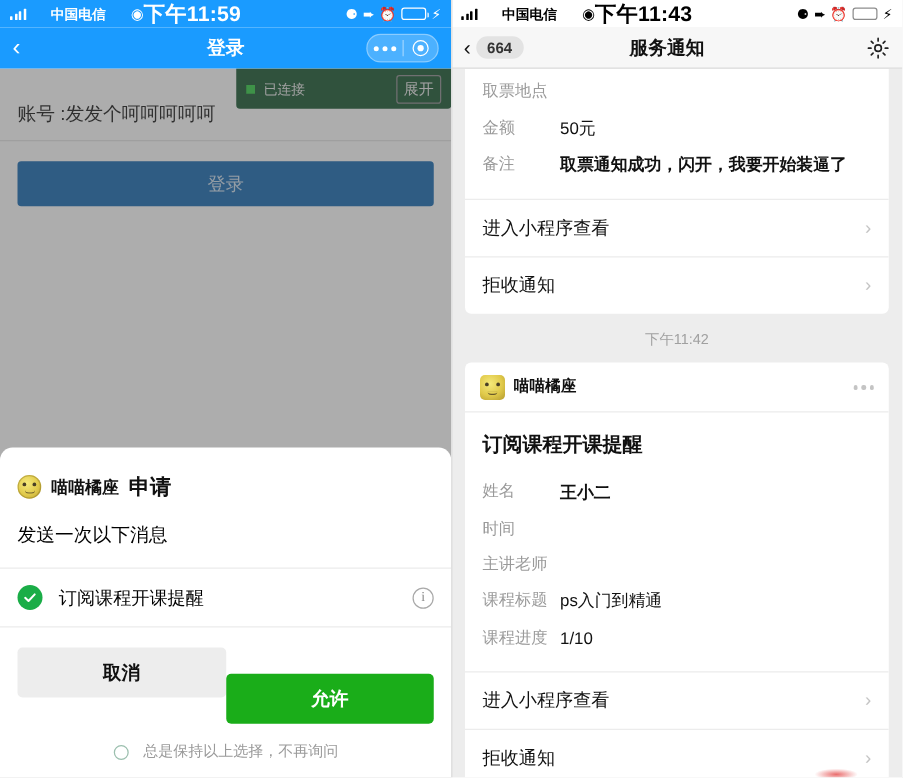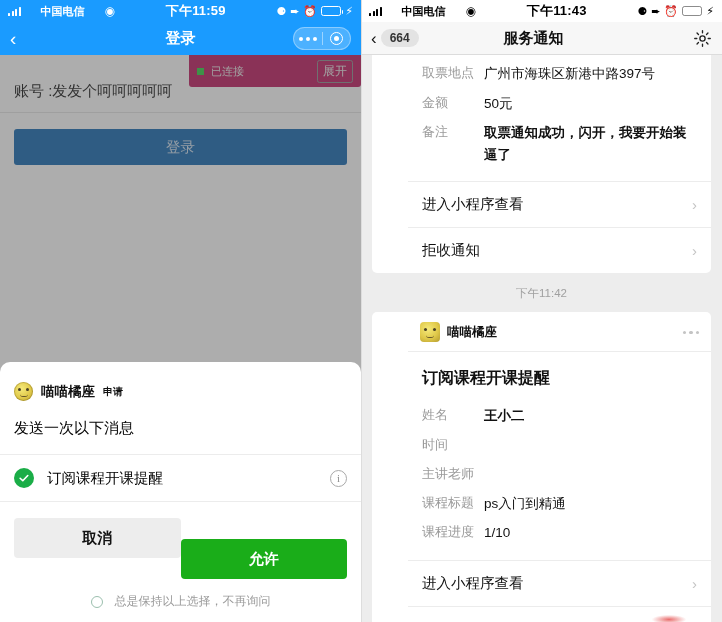--- a/index.html
+++ b/index.html
@@ -7,21 +7,21 @@
               font-family:"Liberation Sans","DejaVu Sans",sans-serif; }
   .screen { position:relative; width:722px; height:622px; display:flex; }
 
   
   .phone-left { position:relative; width:361px; height:622px; background:#ffffff;
                 overflow:hidden; }
 
   .statusbar { height:22px; display:flex; align-items:center; padding:0 8px;
                font-size:11px; font-weight:bold; color:#fff; background:#1a9bff; }
   .sb-left { display:flex; align-items:center; gap:20px; flex:0 0 auto; }
-  .sb-center { flex:1; text-align:center; font-size:13px; letter-spacing:.2px; }
+  .sb-center { flex:1; text-align:left; font-size:17px; letter-spacing:.2px; }
   .sb-right { display:flex; align-items:center; gap:4px; flex:0 0 auto; }
   .bars { display:flex; align-items:flex-end; gap:1.5px; height:9px; }
   .bars i { width:2px; background:#fff; display:block; border-radius:.5px; }
   .bars i:nth-child(1){height:3px;} .bars i:nth-child(2){height:5px;}
   .bars i:nth-child(3){height:7px;} .bars i:nth-child(4){height:9px;}
   .wifi { font-size:12px; line-height:1; }
   .batt { width:20px; height:10px; border:1.4px solid #fff; border-radius:2.5px;
           position:relative; padding:1px; }
   .batt::after { content:""; position:absolute; right:-3px; top:3px; width:1.6px;
                  height:4px; background:#fff; border-radius:0 1px 1px 0; }
@@ -41,21 +41,21 @@
   .cap-sep { width:1px; height:13px; background:rgba(255,255,255,.45); }
   .cap-circle { flex:1; display:flex; justify-content:center; }
   .cap-circle .ring { width:13px; height:13px; border-radius:50%;
                       border:1.5px solid #fff; display:flex; align-items:center;
                       justify-content:center; }
   .cap-circle .ring i { width:5px; height:5px; border-radius:50%; background:#fff; display:block; }
 
   .page-body { position:relative; height:567px; background:#fff; }
 
   .debug-banner { position:absolute; top:0; right:0; width:172px; height:32px;
-                  background:#be185d; display:flex; align-items:center;
+                  background:#14532d; display:flex; align-items:center;
                   padding:0 8px; border-radius:0 0 3px 3px; z-index:3; }
   .dot-green { width:7px; height:7px; background:#2ecc40; display:block; margin-right:7px; }
   .dbg-text { color:#e8e8e8; font-size:11px; flex:1; }
   .dbg-btn { font-size:12px; color:#e8e8e8; border:1px solid #8c8c8e;
              border-radius:2.5px; padding:2px 5px; }
 
   .acct-row { padding:27px 14px 11px; font-size:15px; color:#111;
               border-bottom:1px solid #e4e4e4; }
   .login-wrap { padding:16px 14px 0; }
   .login-btn { height:36px; background:#1266b0; color:#cfe0ef; border-radius:3px;
@@ -70,21 +70,21 @@
   .sheet-app { display:flex; align-items:center; gap:8px; padding:20px 14px 0; }
   .sheet-avatar { width:19px; height:19px; border-radius:50%;
                   background:radial-gradient(circle at 40% 35%, #f5e97a 0%, #e0c94a 55%, #b49a2d 100%);
                   position:relative; flex:0 0 auto; box-shadow:inset 0 0 0 1px rgba(120,100,20,.35); }
   .sheet-avatar::before, .sheet-avatar::after { content:""; position:absolute; top:6px;
                   width:3px; height:3px; border-radius:50%; background:#4a4026; }
   .sheet-avatar::before { left:4px; } .sheet-avatar::after { right:4px; }
   .sheet-avatar .mouth { position:absolute; left:5.5px; bottom:4px; width:8px; height:3px;
                   border-bottom:1.6px solid #6a5a2a; border-radius:0 0 8px 8px; }
   .sheet-appname { font-size:13.5px; font-weight:bold; color:#111; }
-  .sheet-action { font-size:10px; font-weight:bold; color:#111; }
+  .sheet-action { font-size:17px; font-weight:bold; color:#111; }
   .sheet-sub { font-size:15px; color:#000; padding:18px 14px 16px; }
   .sheet-item { display:flex; align-items:center; padding:13px 14px;
                 border-top:1px solid #ececec; border-bottom:1px solid #ececec; }
   .chk { width:20px; height:20px; border-radius:50%; background:#1aad47;
          display:flex; align-items:center; justify-content:center; flex:0 0 auto; }
   .chk svg { width:12px; height:12px; }
   .sheet-item-label { font-size:14.5px; color:#000; margin-left:13px; flex:1; }
   .info-ic { width:17px; height:17px; border-radius:50%; border:1.2px solid #a9a9a9;
              color:#8d8d8d; font-size:11px; display:flex; align-items:center;
              justify-content:center; font-family:"Liberation Serif",serif; }
@@ -109,21 +109,21 @@
               padding:0 10px; position:relative; border-bottom:.5px solid #dcdcdc; }
   .nav-back-r { font-size:17px; font-weight:300; color:#111; line-height:1; margin-right:4px; }
   .badge-count { background:#e3e3e3; color:#333; font-size:12px; font-weight:bold;
                  border-radius:9px; padding:2px 9px; }
   .nav-title-r { position:absolute; left:0; right:16px; text-align:center;
                  font-size:15px; font-weight:bold; color:#111; pointer-events:none; }
   .gear { margin-left:auto; width:19px; height:19px; position:relative; z-index:2; }
   .gear svg { width:19px; height:19px; display:block; }
 
   .feed { height:567px; overflow:hidden; padding:0 11px; background:#ededed; }
-  .card { background:#fff; border-radius:5px; overflow:hidden;padding-left:36px; }
+  .card { background:#fff; border-radius:5px; overflow:hidden; }
   .card.cut { border-radius:0 0 5px 5px; }
   .card-head { display:flex; align-items:center; padding:10px 12px 9px;
                border-bottom:.5px solid #ececec; }
   .card-avatar { width:20px; height:20px; border-radius:4px;
                  background:radial-gradient(circle at 40% 35%, #f5e97a 0%, #e0c94a 55%, #b49a2d 100%);
                  position:relative; flex:0 0 auto; }
   .card-avatar::before, .card-avatar::after { content:""; position:absolute; top:6px;
                  width:3px; height:3px; border-radius:50%; background:#4a4026; }
   .card-avatar::before { left:4px; } .card-avatar::after { right:4px; }
   .card-avatar .mouth { position:absolute; left:6px; bottom:4px; width:8px; height:3px;
@@ -277,21 +277,20 @@
         </svg>
       </div>
     </div>
 
     <div class="feed">
 
       <div class="card cut">
         <div class="kv-list">
           <div class="kv">
             <span class="kv-k">取票地点</span>
-            <span class="kv-v">广州市海珠区新港中路397号</span>
           </div>
           <div class="kv">
             <span class="kv-k">金额</span>
             <span class="kv-v">50元</span>
           </div>
           <div class="kv">
             <span class="kv-k">备注</span>
             <span class="kv-v bold">取票通知成功，闪开，我要开始装逼了</span>
           </div>
         </div>

